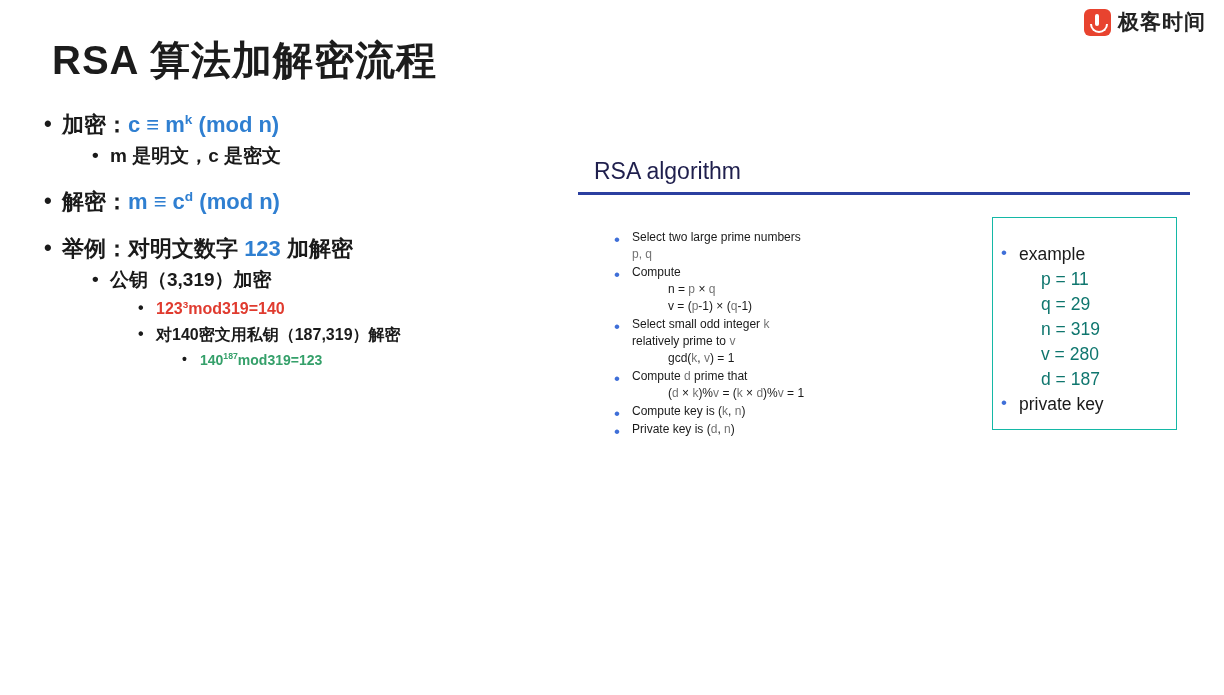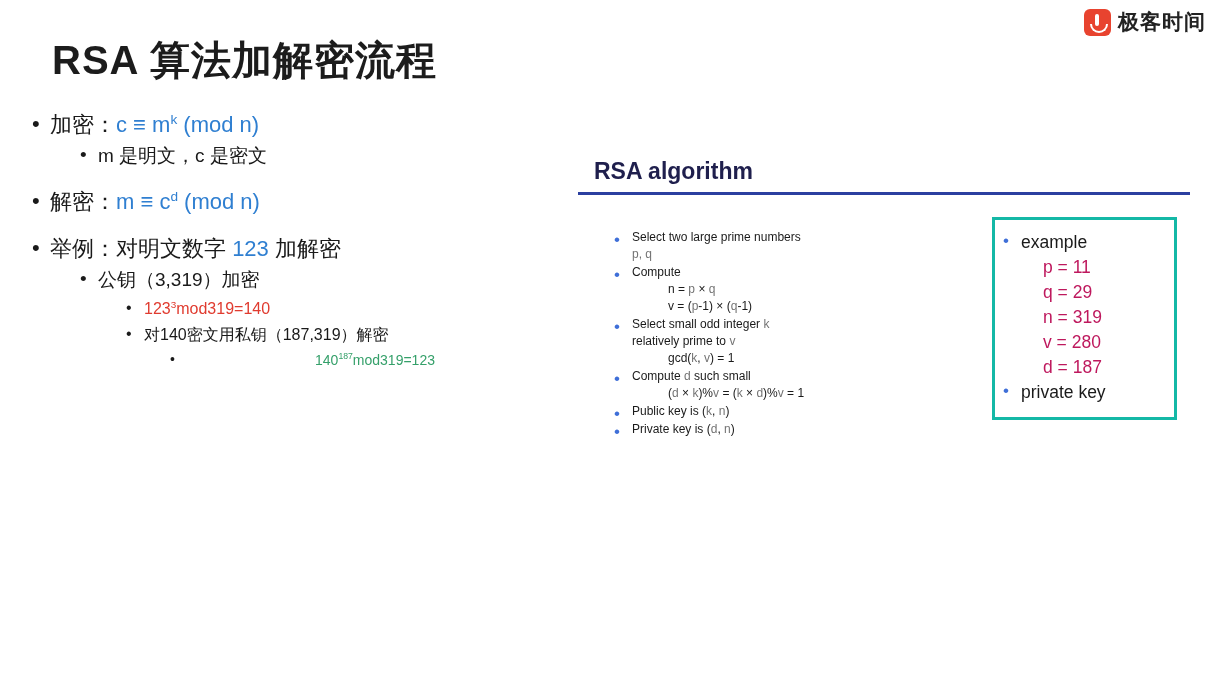--- a/index.html
+++ b/index.html
@@ -68,23 +68,24 @@
     top: 33px;
     font-size: 40px;
     font-weight: 700;
     color: #1c1c1c;
     letter-spacing: 1px;
   }
 
   
   .left-col {
     position: absolute;
-    left: 32px;
+    left: 44px;
     top: 108px;
     width: 530px;
+    font-weight: bold;
   }
   ul.lvl {
     list-style: none;
     margin: 0;
     padding: 0;
   }
   ul.lvl > li {
     position: relative;
     padding-left: 18px;
   }
@@ -112,21 +113,20 @@
   }
   .l3 {
     margin-left: 28px !important;
   }
   .l3 > li {
     font-size: 16px;
     line-height: 1.65;
   }
   .l4 {
     margin-left: 26px !important;
-    text-align: center;
   }
   .l4 > li {
     font-size: 14px;
     line-height: 1.7;
   }
   .blue { color: #2f7fd1; }
   .red  { color: #e03b2f; }
   .green{ color: #35a06a; }
   sup { font-size: 0.62em; vertical-align: super; }
 
@@ -134,21 +134,21 @@
 
   
   .right-panel {
     position: absolute;
     left: 578px;
     top: 158px;
     width: 612px;
   }
   .rp-title {
     font-size: 23px;
-    font-weight: bold;
+    font-weight: normal;
     color: #1f1f4d;
     padding-left: 16px;
     margin-bottom: 7px;
   }
   .rp-rule {
     height: 3px;
     background: #2b3fa0;
     width: 100%;
   }
   .rp-body {
@@ -183,22 +183,22 @@
     font-size: 17px;
   }
   .indent1 { padding-left: 36px; display: block; }
   .nb { color: #737373; }
 
   .rp-right {
     position: absolute;
     left: 414px;
     top: -12px;
     width: 185px;
-    border: 3px solid #14b8a6;
-    padding: 10px 8px 12px 4px;
+    border: 1px solid #14b8a6;
+    padding: 24px 8px 12px 4px;
     box-sizing: border-box;
   }
   ul.rr {
     list-style: none;
     margin: 0;
     padding: 0;
   }
   ul.rr > li {
     position: relative;
     padding-left: 22px;
@@ -207,21 +207,21 @@
     color: #1a1a1a;
   }
   ul.rr > li::before {
     content: "•";
     position: absolute;
     left: 4px;
     top: -1px;
     color: #3f6fd8;
     font-size: 17px;
   }
-  .rr-sub { padding-left: 22px; display: block; color: #be185d; }
+  .rr-sub { padding-left: 22px; display: block; color: #0f766e; }
   .rr-sub2 { padding-left: 22px; display: block; }
 </style>
 </head>
 <body>
 
 <div class="logo">
   <span class="logo-mark"></span>
   <span class="logo-text">极客时间</span>
 </div>
 
@@ -284,26 +284,26 @@
           <span class="indent1"><span>v = (</span><span class="nb">p</span><span>-1) × (</span><span class="nb">q</span><span>-1)</span></span>
         </li>
 
         <li>
           <span>Select small odd integer </span><span class="nb">k</span><br>
           <span>relatively prime to </span><span class="nb">v</span>
           <span class="indent1"><span>gcd(</span><span class="nb">k</span><span>, </span><span class="nb">v</span><span>) = 1</span></span>
         </li>
 
         <li>
-          <span>Compute </span><span class="nb">d</span><span> such small</span>
+          <span>Compute </span><span class="nb">d</span><span> prime that</span>
           <span class="indent1"><span>(</span><span class="nb">d</span><span> × </span><span class="nb">k</span><span>)%</span><span class="nb">v</span><span> = (</span><span class="nb">k</span><span> × </span><span class="nb">d</span><span>)%</span><span class="nb">v</span><span> = 1</span></span>
         </li>
 
         <li>
-          <span>Public key is (</span><span class="nb">k</span><span>, </span><span class="nb">n</span><span>)</span>
+          <span>Compute key is (</span><span class="nb">k</span><span>, </span><span class="nb">n</span><span>)</span>
         </li>
 
         <li>
           <span>Private key is (</span><span class="nb">d</span><span>, </span><span class="nb">n</span><span>)</span>
         </li>
 
       </ul>
     </div>
 
     <div class="rp-right">

